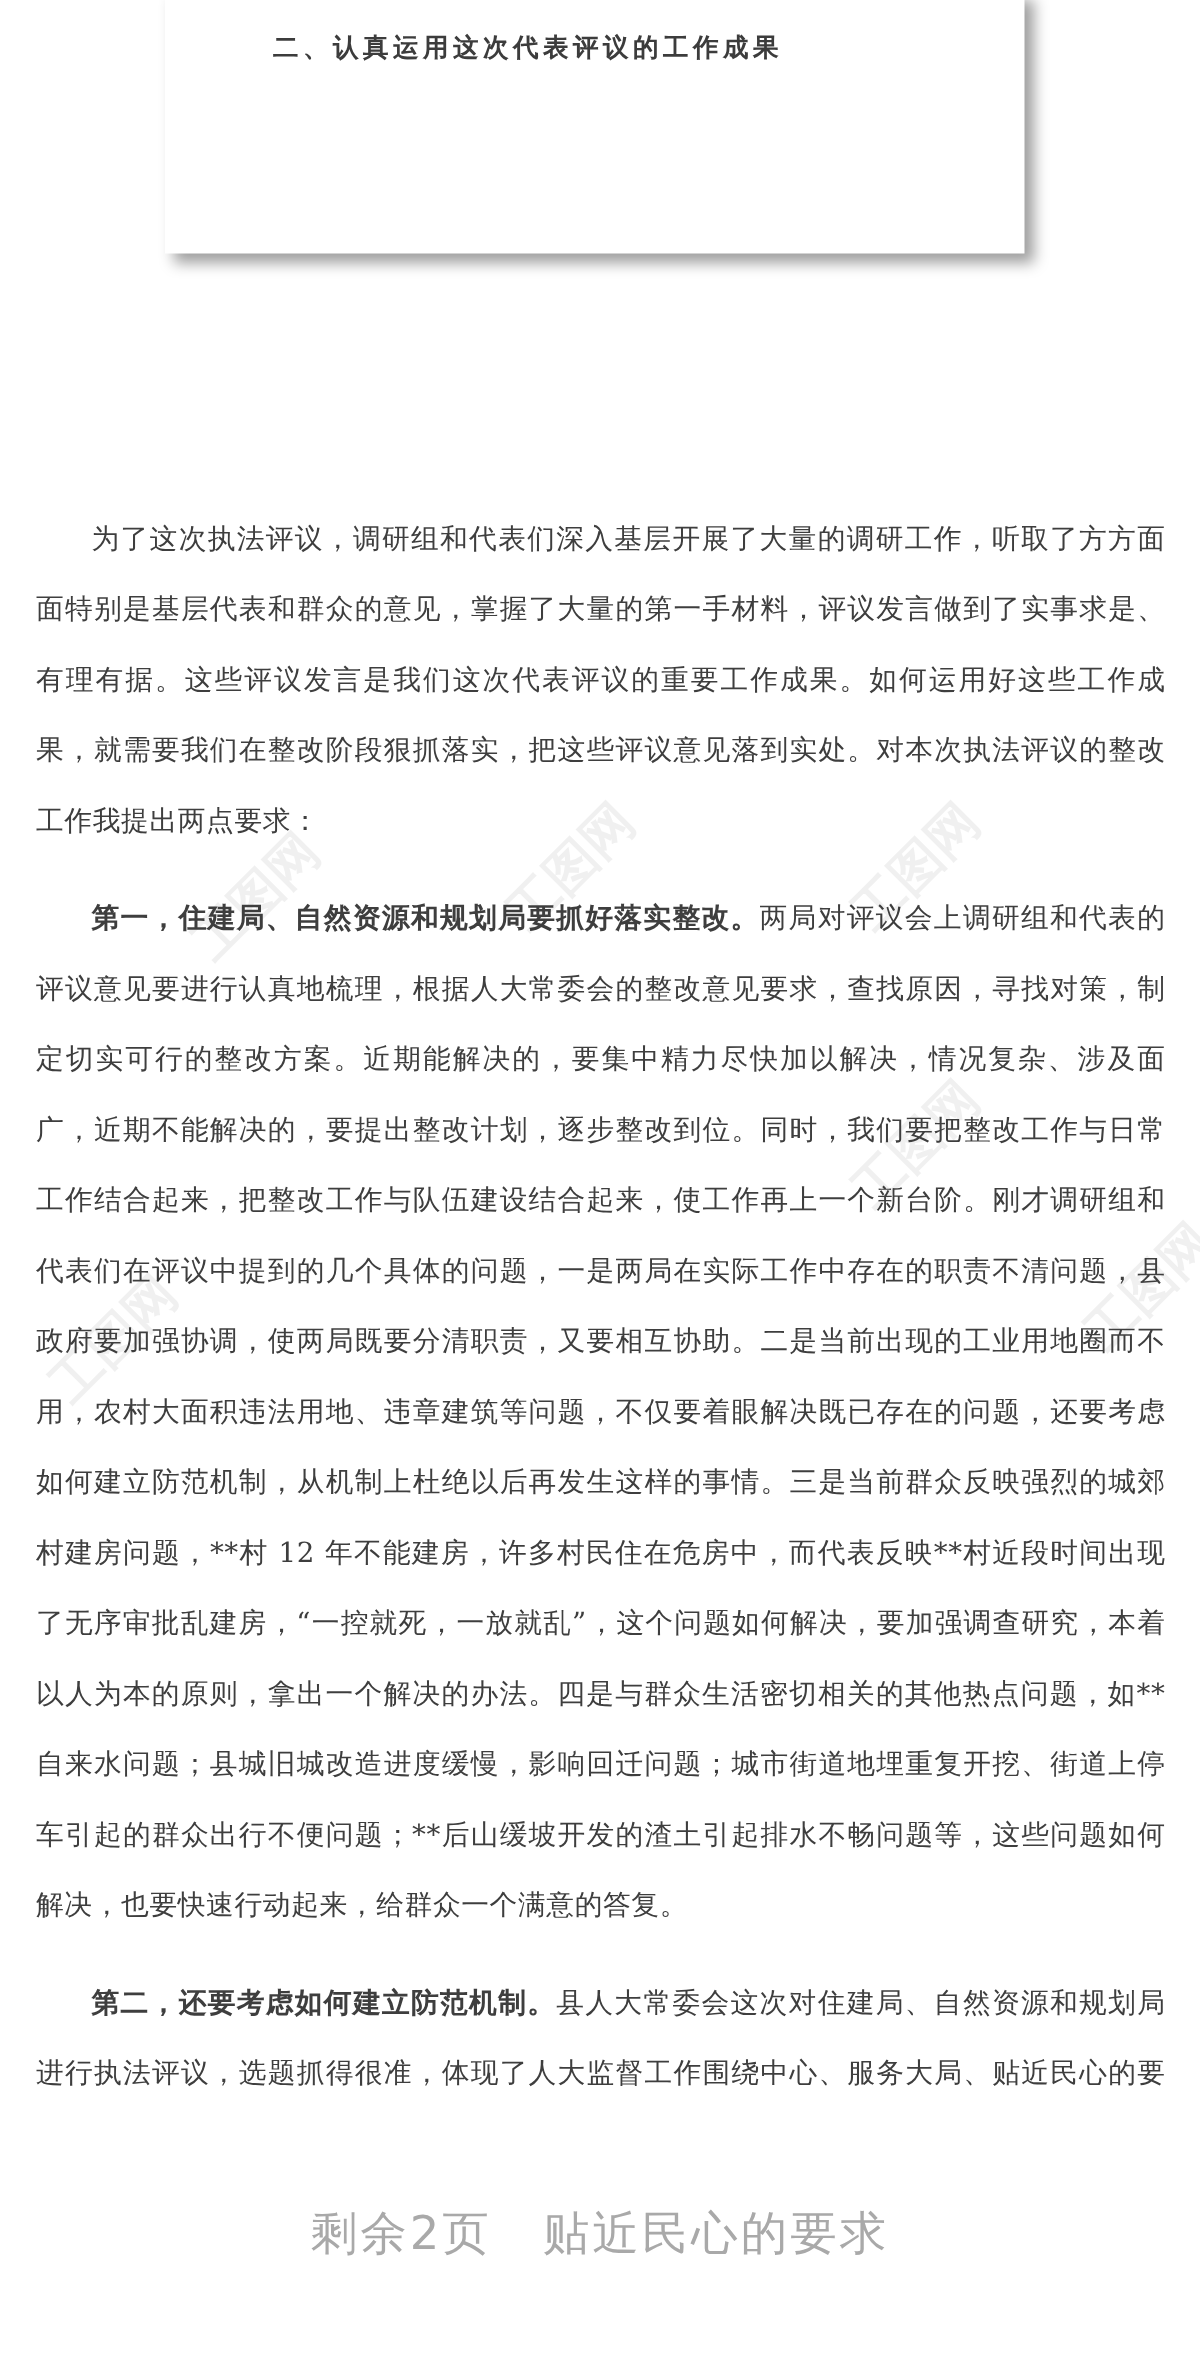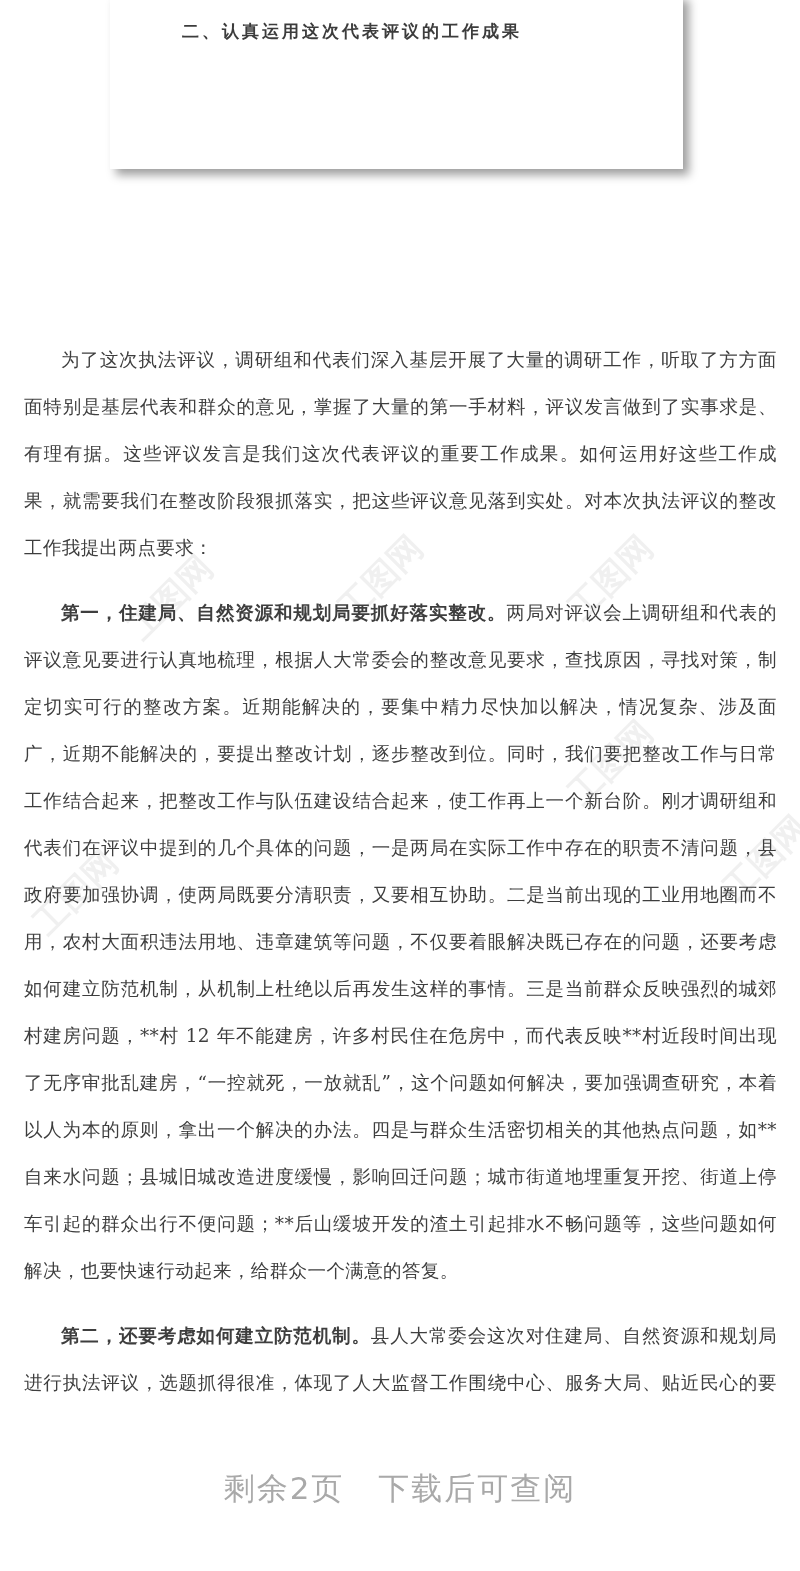--- a/index.html
+++ b/index.html
@@ -95,16 +95,16 @@
 
   <div class="doc-clip">
     <p><span class="lead"></span><span>为了这次执法评议，调研组和代表们深入基层开展了大量的调研工作，听取了方方面面特别是基层代表和群众的意见，掌握了大量的第一手材料，评议发言做到了实事求是、有理有据。这些评议发言是我们这次代表评议的重要工作成果。如何运用好这些工作成果，就需要我们在整改阶段狠抓落实，把这些评议意见落到实处。对本次执法评议的整改工作我提出两点要求：</span></p>
 
     <p><span class="lead">第一，住建局、自然资源和规划局要抓好落实整改。</span><span>两局对评议会上调研组和代表的评议意见要进行认真地梳理，根据人大常委会的整改意见要求，查找原因，寻找对策，制定切实可行的整改方案。近期能解决的，要集中精力尽快加以解决，情况复杂、涉及面广，近期不能解决的，要提出整改计划，逐步整改到位。同时，我们要把整改工作与日常工作结合起来，把整改工作与队伍建设结合起来，使工作再上一个新台阶。刚才调研组和代表们在评议中提到的几个具体的问题，一是两局在实际工作中存在的职责不清问题，县政府要加强协调，使两局既要分清职责，又要相互协助。二是当前出现的工业用地圈而不用，农村大面积违法用地、违章建筑等问题，不仅要着眼解决既已存在的问题，还要考虑如何建立防范机制，从机制上杜绝以后再发生这样的事情。三是当前群众反映强烈的城郊村建房问题，**村 12 年不能建房，许多村民住在危房中，而代表反映**村近段时间出现了无序审批乱建房，“一控就死，一放就乱”，这个问题如何解决，要加强调查研究，本着以人为本的原则，拿出一个解决的办法。四是与群众生活密切相关的其他热点问题，如**自来水问题；县城旧城改造进度缓慢，影响回迁问题；城市街道地埋重复开挖、街道上停车引起的群众出行不便问题；**后山缓坡开发的渣土引起排水不畅问题等，这些问题如何解决，也要快速行动起来，给群众一个满意的答复。</span></p>
 
     <p><span class="lead">第二，还要考虑如何建立防范机制。</span><span>县人大常委会这次对住建局、自然资源和规划局进行执法评议，选题抓得很准，体现了人大监督工作围绕中心、服务大局、贴近民心的要求。选题抓得准，执法评议工作已有了一个好的开端，但要出实效，督促整改更重要。评议会后，人大常委会要有专门的委办负责对整改工作进行跟踪检查，要适时听取两局整改情况的报告，必</span></p>
   </div>
 
   <div class="footer-notice">
-    <span>剩余2页</span><span class="hint">下载后可查阅</span>
+    <span>剩余2页</span><span class="hint">贴近民心的要求</span>
   </div>
 
 </div>
 
 </body></html>

